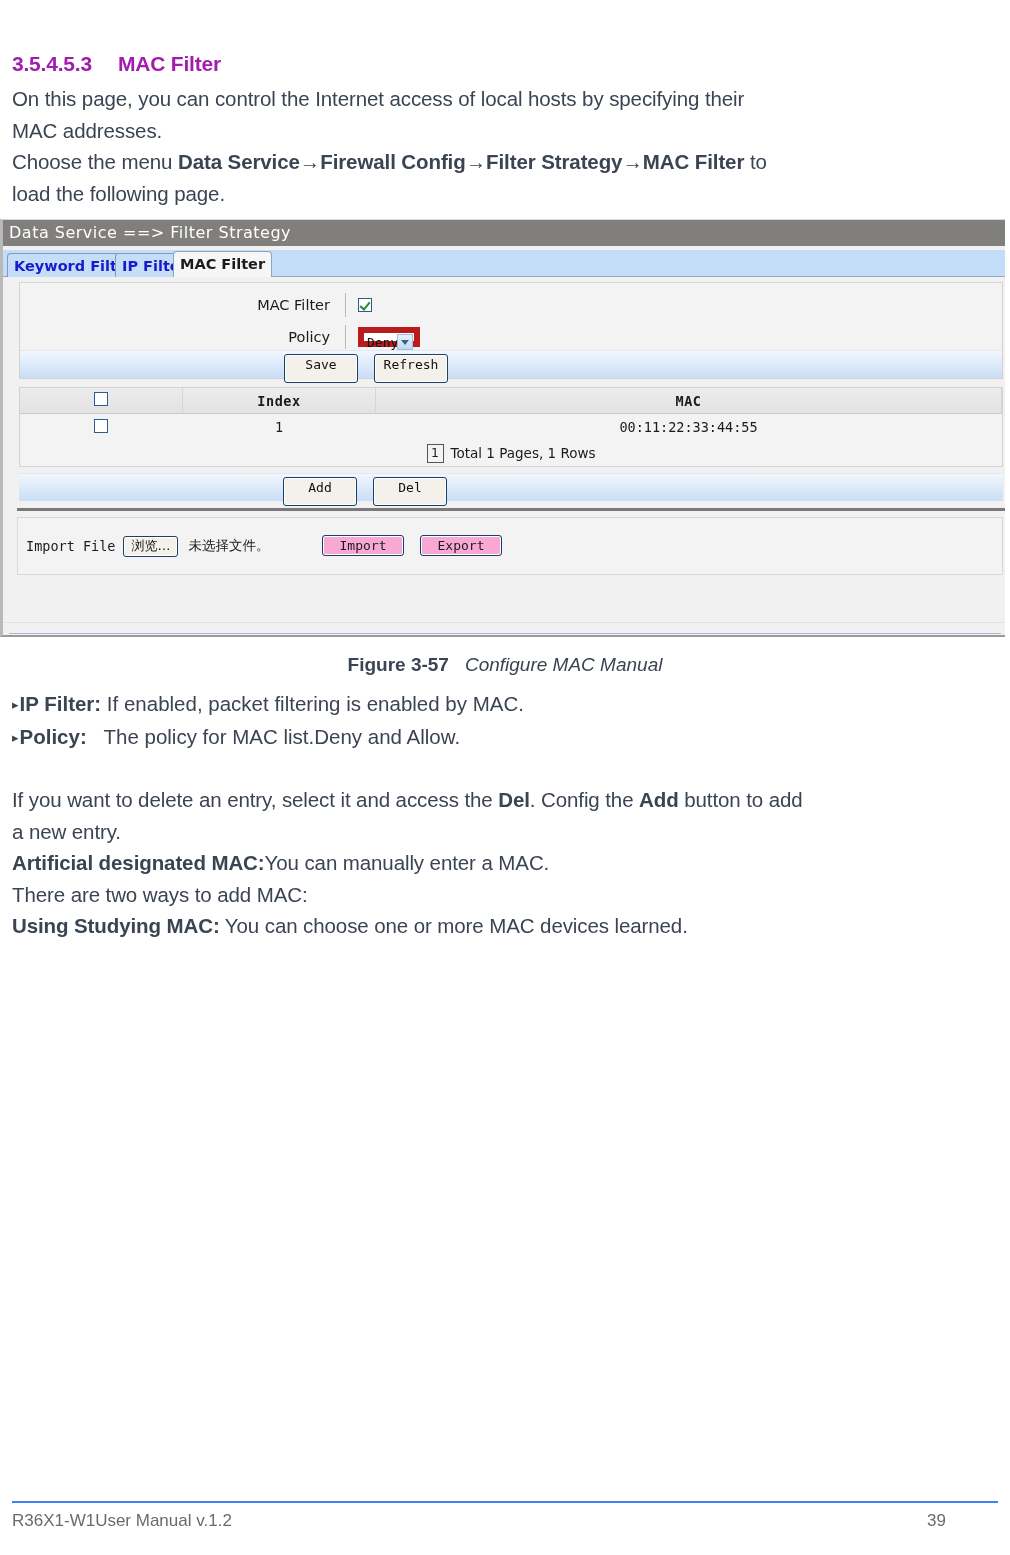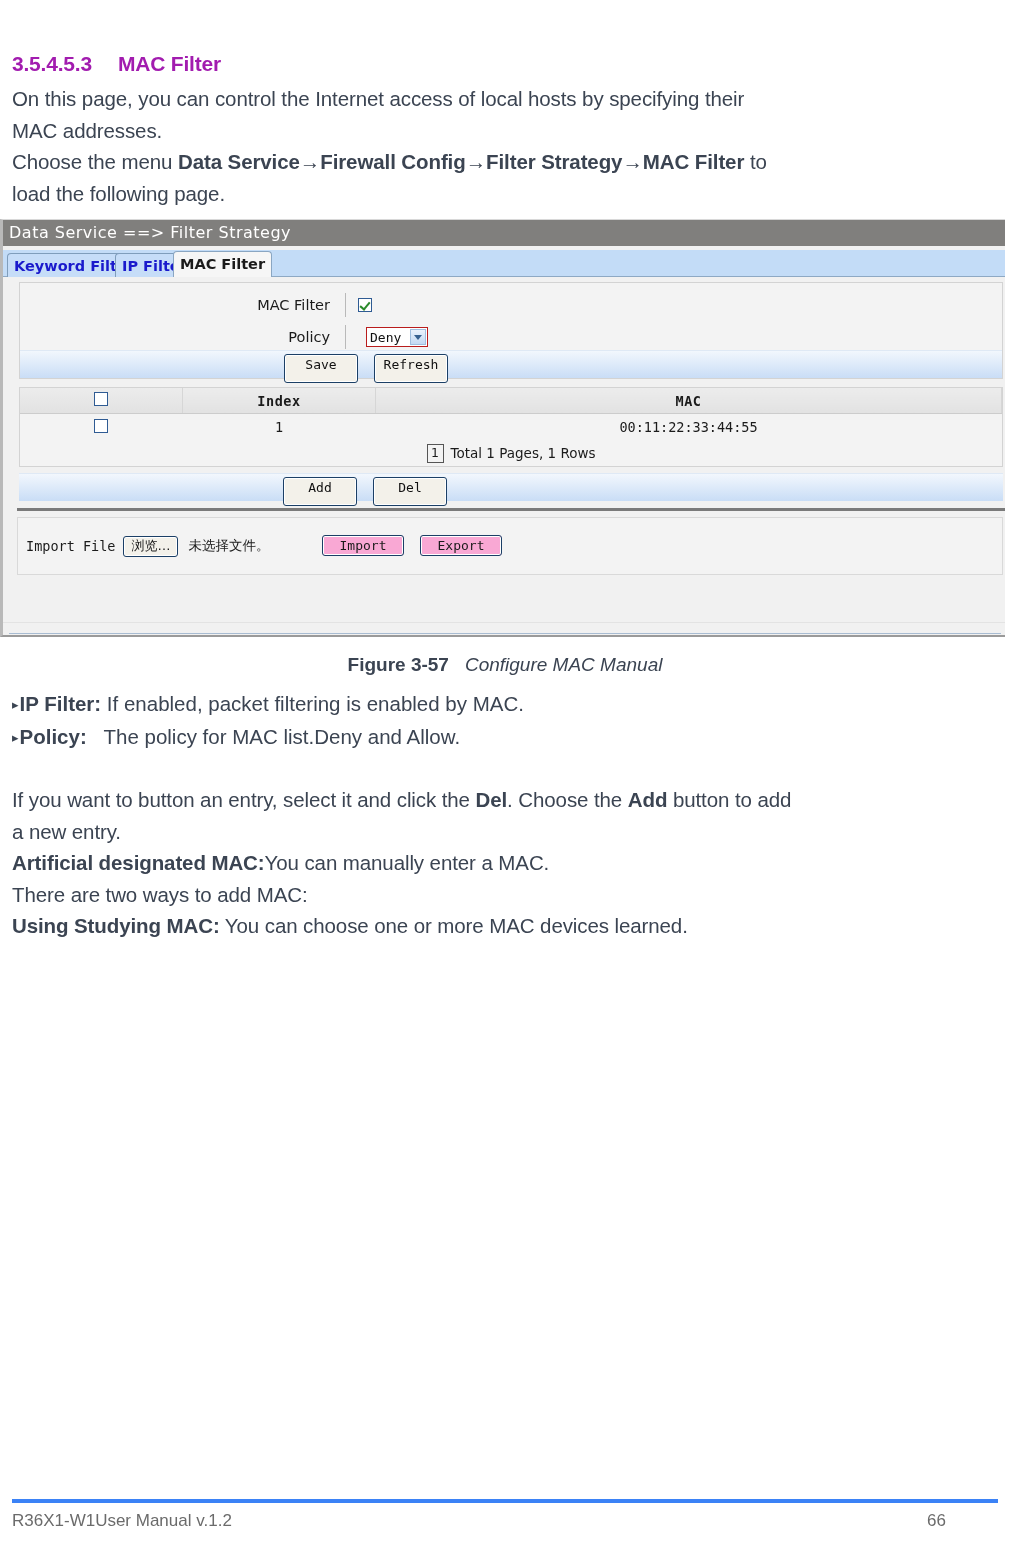--- a/index.html
+++ b/index.html
@@ -203,30 +203,29 @@
     width: 4px;
     height: 8px;
     border: solid #2b8a2b;
     border-width: 0 2px 2px 0;
     transform: rotate(40deg);
   }
 
   .selectbox {
     width: 62px;
     height: 20px;
-    border: 1px solid #b91c1c;
+    border: 6px solid #b91c1c;
     background: #ffffff;
     box-sizing: border-box;
     position: relative;
     font-family: "DejaVu Sans Mono", monospace;
     font-size: 13px;
     line-height: 19px;
     padding-left: 3px;
     color: #111;
-    margin-left: 8px;
   }
   .selectbox .arrowbtn {
     position: absolute;
     right: 1px;
     top: 1px;
     width: 16px;
     height: 16px;
     background: linear-gradient(#eaf2fb, #c3d9f2);
     border: 1px solid #9fbede;
     box-sizing: border-box;
@@ -405,21 +404,21 @@
     background: #a8bcd2;
   }
 
   
   .footer {
     position: absolute;
     left: 12px;
     right: 12px;
     bottom: 16px;
     height: 30px;
-    border-top: 4px solid #3b82f6;
+    border-top: 2px solid #3b82f6;
     padding-top: 6px;
   }
   .footer .fl {
     position: absolute;
     left: 0;
     top: 8px;
     font-size: 17px;
     color: #6b6b6b;
   }
   .footer .fr {
@@ -538,33 +537,33 @@
     </p>
 
     <p class="bullet-line">
       <span class="tri">▸</span><b>Policy:</b><span style="white-space:pre">   The policy for MAC list.Deny and Allow.</span>
     </p>
 
 
     <div class="blank-line"></div>
 
     <p class="para">
-      <span>If you want to button an entry, select it and click the </span><b>Del</b><span>. Choose the </span><b>Add</b><span> button to add</span><br>
+      <span>If you want to delete an entry, select it and access the </span><b>Del</b><span>. Config the </span><b>Add</b><span> button to add</span><br>
       <span>a new entry.</span>
     </p>
 
     <p class="para">
       <b>Artificial designated MAC:</b><span>You can manually enter a MAC.</span>
     </p>
 
     <p class="para">There are two ways to add MAC:</p>
 
     <p class="para">
       <b>Using Studying MAC:</b><span> You can choose one or more MAC devices learned.</span>
     </p>
   </div>
 
   <div class="footer">
     <span class="fl">R36X1-W1User Manual v.1.2</span>
-    <span class="fr">66</span>
+    <span class="fr">39</span>
   </div>
 
 </div>
 
 </body></html>

